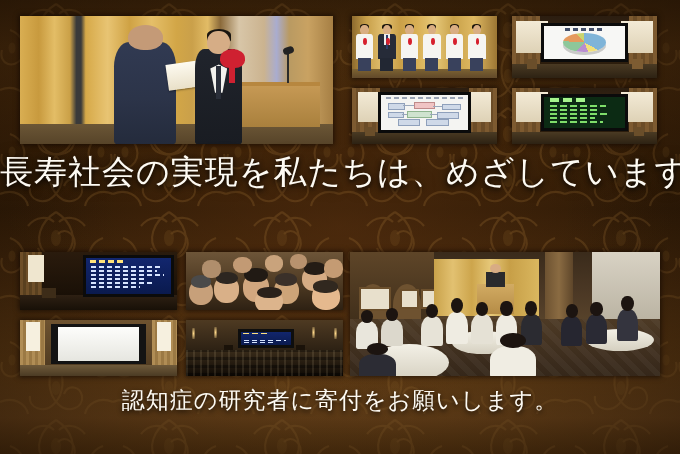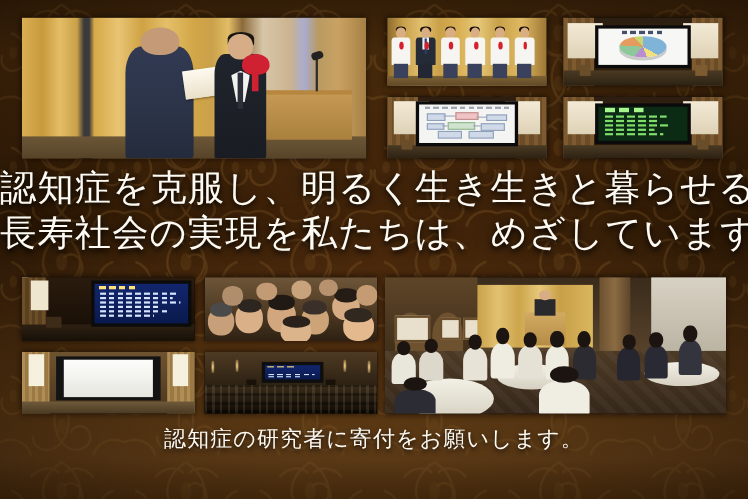--- a/index.html
+++ b/index.html
@@ -174,21 +174,21 @@
   .p9 .guest .h{position:absolute;left:22%;top:-42%;width:56%;height:48%;
     background:#1c1410;border-radius:48%;}
 
   
   .headline{position:absolute;left:0;right:0;top:152px;text-align:center;
     color:#fdfaf3;font-size:33px;line-height:41px;letter-spacing:1px;
     text-shadow:0 2px 5px rgba(0,0,0,.85),0 0 14px rgba(0,0,0,.6);
     font-family:"Liberation Serif","DejaVu Serif",serif;}
   .headline div{white-space:nowrap;}
   .calltoaction{position:absolute;left:0;right:0;top:385px;text-align:center;
-    color:#fdfaf3;font-size:20px;letter-spacing:1px;
+    color:#fdfaf3;font-size:23px;letter-spacing:1px;
     text-shadow:0 2px 5px rgba(0,0,0,.85);
     font-family:"Liberation Serif","DejaVu Serif",serif;}
 </style>
 </head>
 <body>
 
 <div id="poster">
 
   <div class="damask">
     <svg viewBox="0 0 680 454" preserveAspectRatio="none" aria-hidden="true">
@@ -353,21 +353,20 @@
           <div class="t" style="top:65%;width:56%;"></div>
           <div class="t" style="top:78%;width:66%;"></div>
         </div>
       </div>
       <div class="spkr" style="left:7%;"></div>
       <div class="pod" style="right:9%;"></div>
     </div>
   </div>
 
   <div class="headline">
-    <div>認知症を克服し、明るく生き生きと暮らせる</div>
     <div>長寿社会の実現を私たちは、めざしています。</div>
   </div>
 
   <div class="ph hall p6" style="left:20px;top:252px;width:157px;height:58px;">
     <div class="inner" style="background:linear-gradient(180deg,#2a1b0d,#140c04);">
       <div class="wallL" style="width:14%;background:repeating-linear-gradient(90deg,#6d4e28 0 3px,#59401f 3px 6px);"></div>
       <div class="ban" style="left:5%;top:6%;width:10%;height:46%;background:#efe6cf;"></div>
       <div class="stage" style="height:26%;background:linear-gradient(180deg,#2e2013,#171007);"></div>
       <div class="scr" style="left:40%;width:58%;top:6%;height:72%;">
         <div class="scrc slide-blue">

